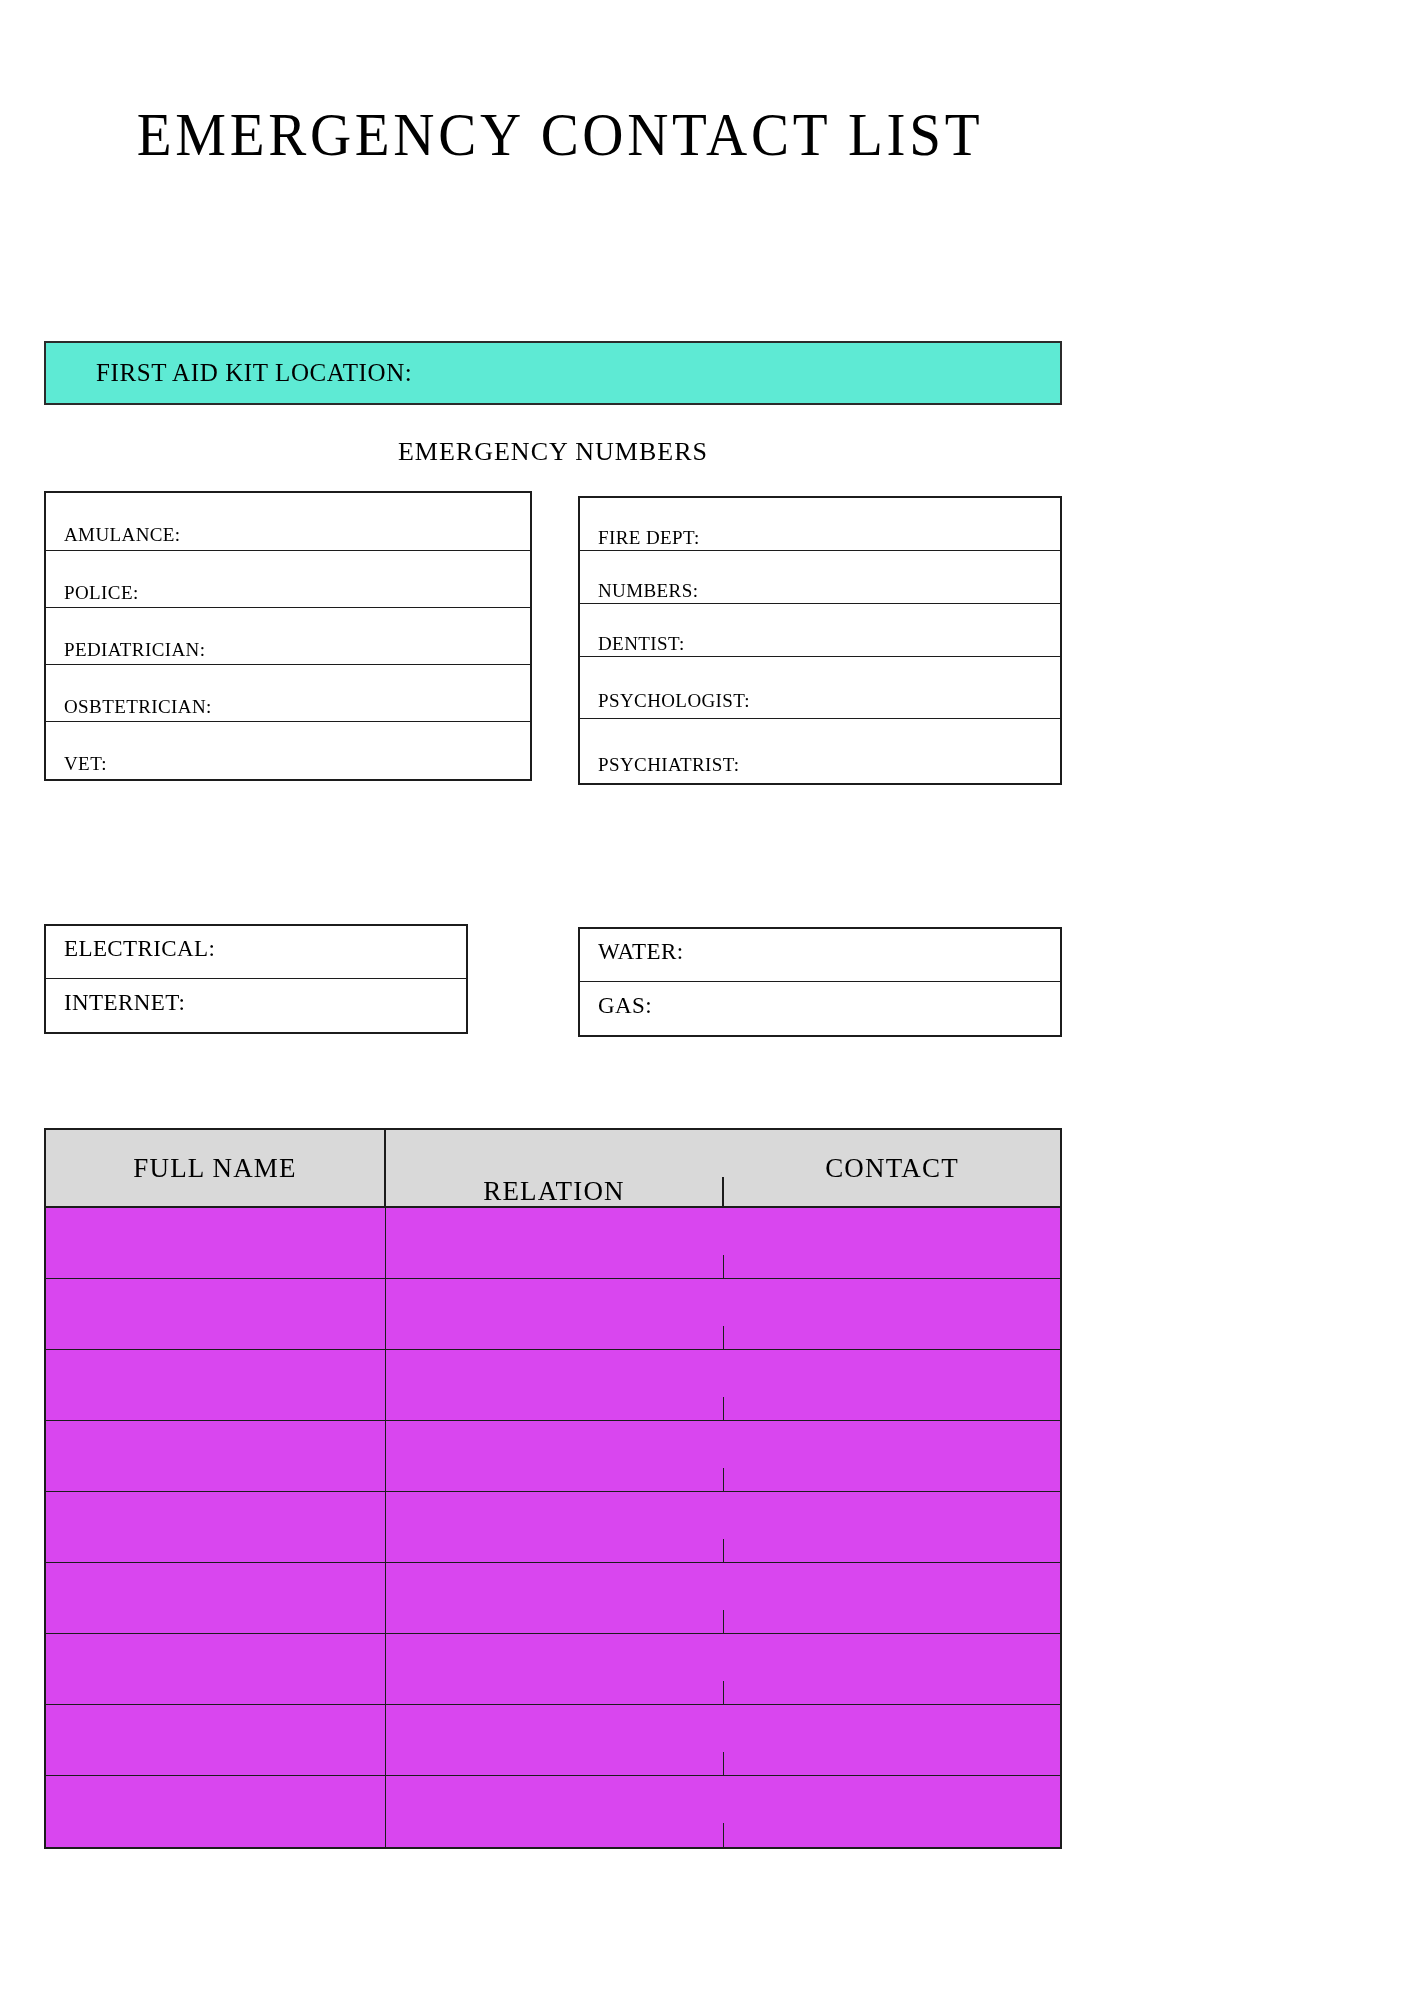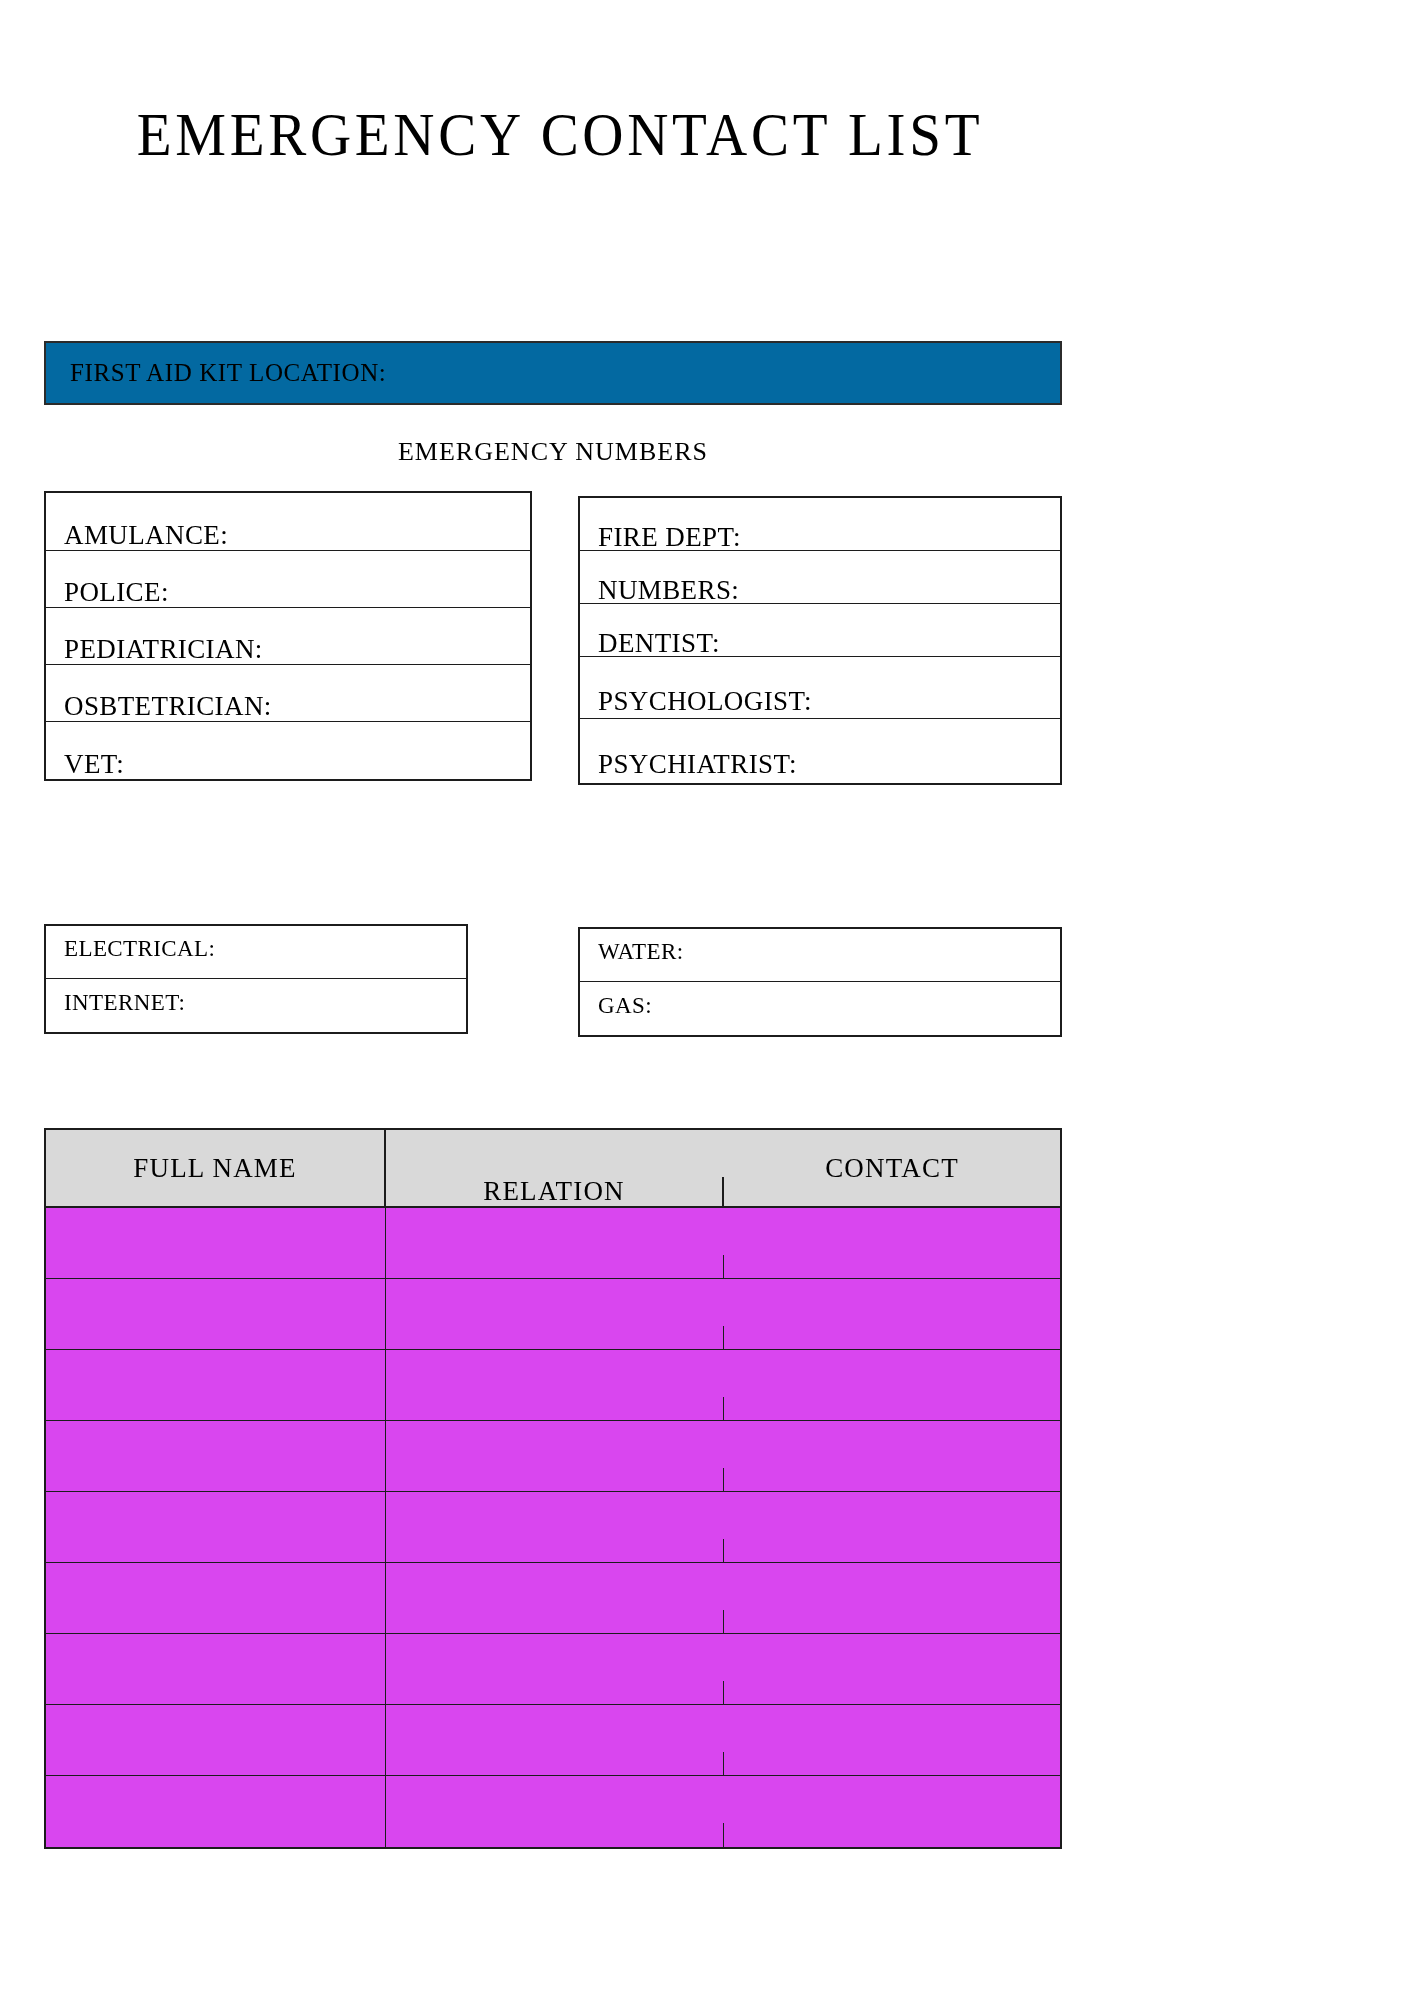--- a/index.html
+++ b/index.html
@@ -40,25 +40,26 @@
     white-space: nowrap;
   }
 
   
   .firstaid-bar {
     position: absolute;
     left: 44px;
     top: 341px;
     width: 1018px;
     height: 64px;
-    background: #0369a1;
+    background: #5eead4;
     border: 2px solid #2b2b2b;
     box-sizing: border-box;
     display: flex;
     align-items: center;
+    padding-left: 26px;
   }
   .firstaid-label {
     padding-left: 24px;
     font-size: 25px;
     letter-spacing: 0.6px;
     white-space: nowrap;
   }
 
   
   .section-heading {
@@ -83,21 +84,21 @@
 
   .num-row {
     box-sizing: border-box;
     border-bottom: 1.6px solid #1c1c1c;
     display: flex;
     align-items: center;
     padding-left: 18px;
   }
   .num-row:last-child { border-bottom: none; }
   .num-row .lbl {
-    font-size: 27px;
+    font-size: 19px;
     letter-spacing: 0.4px;
     white-space: nowrap;
     position: relative;
     top: -4px;
     margin-top: 35px;
   }
 
   
   .util-table {
     position: absolute;

